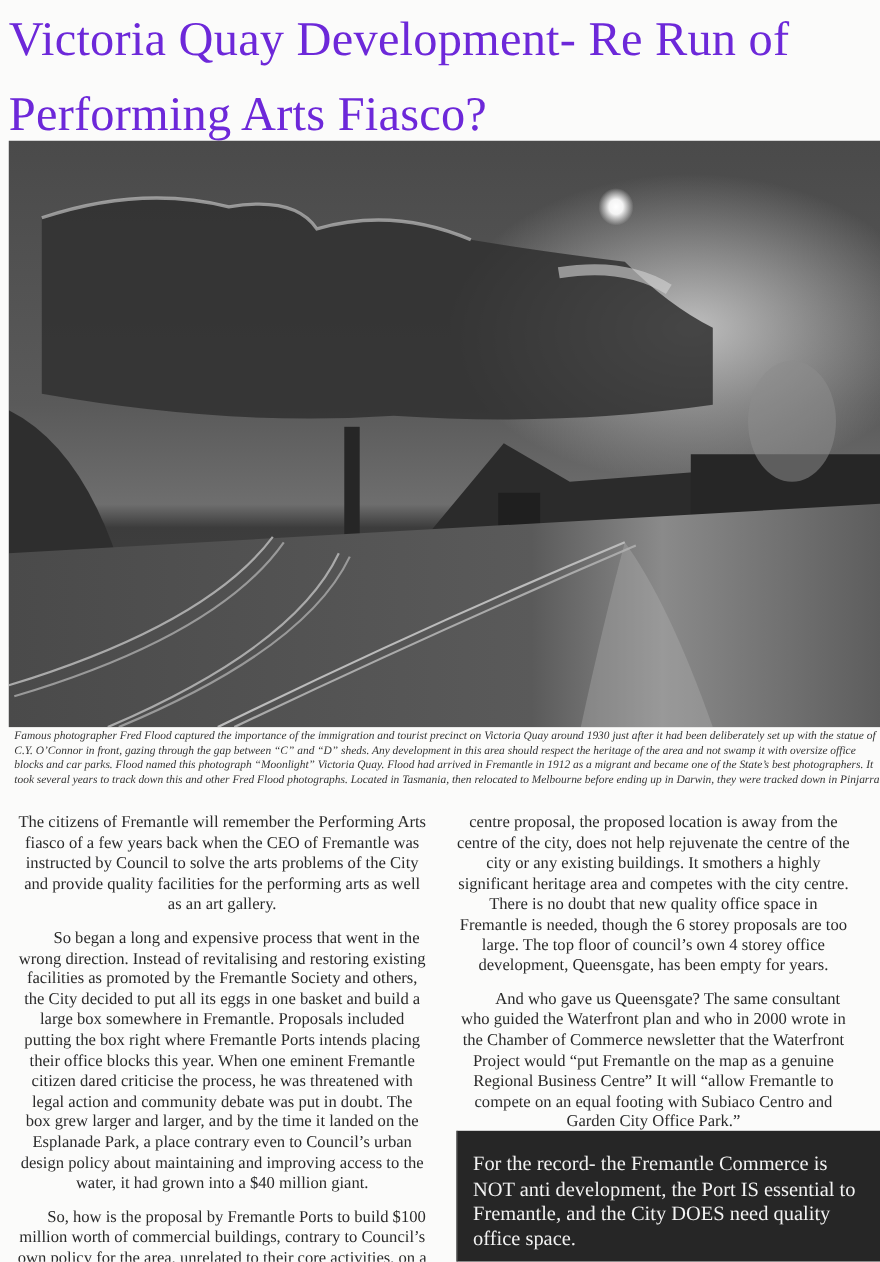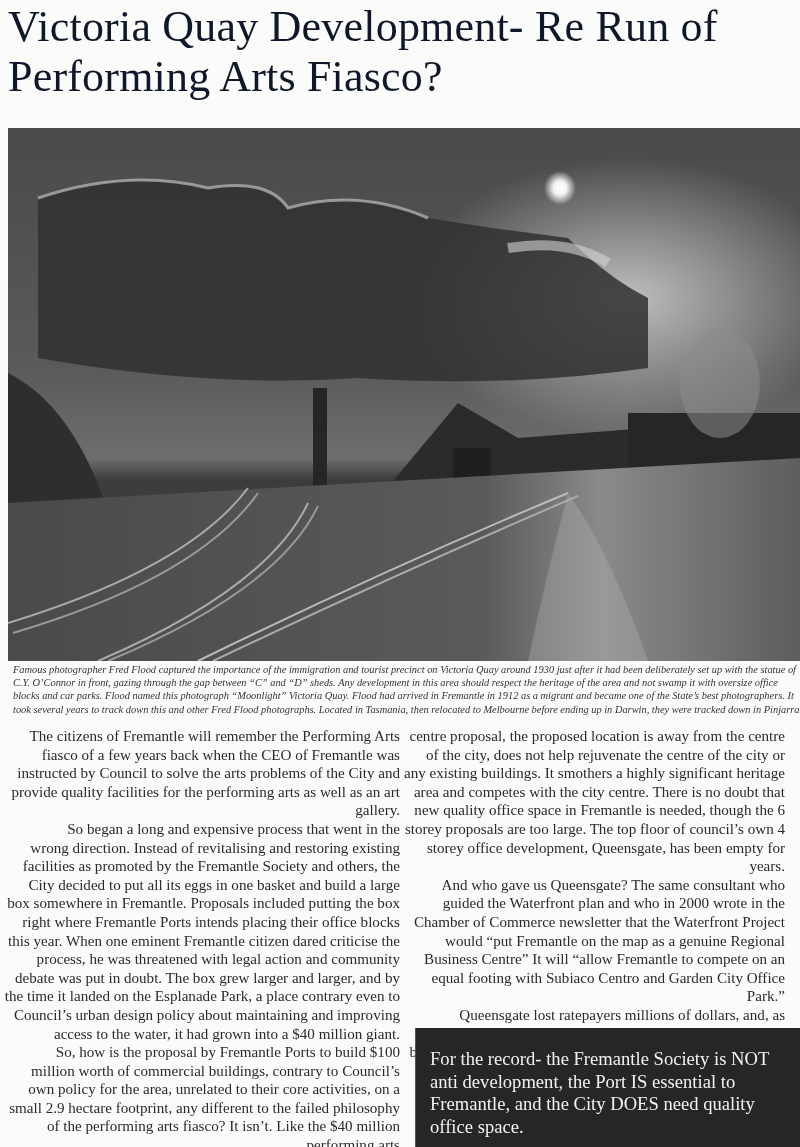--- a/index.html
+++ b/index.html
@@ -4,38 +4,38 @@
   <style>
     html, body { margin: 0; padding: 0; }
     body {
       width: 800px; height: 1147px; overflow: hidden;
       background: #fbfbfa; color: #222;
       font-family: "Liberation Serif", "DejaVu Serif", serif;
       position: relative;
     }
     .title {
       position: absolute; left: 8px; top: 2px; width: 790px;
-      font-size: 44px; line-height: 50px; color: #0f172a;
+      font-size: 44px; line-height: 68px; color: #6d28d9;
       letter-spacing: 0.2px; margin: 0; font-weight: normal;
     }
     .photo {
       position: absolute; left: 8px; top: 128px; width: 792px; height: 533px;
       overflow: hidden; background: #3a3a3a;
     }
     .photo svg { display: block; width: 100%; height: 100%; }
     .caption {
       position: absolute; left: 13px; top: 663px; width: 793px;
       font-style: italic; font-size: 10.4px; line-height: 13.2px; color: #333;
       margin: 0;
     }
     .col {
       position: absolute; top: 727px;
       font-size: 15.1px; line-height: 18.6px; color: #2a2a2a;
     }
-    .col p { margin: 0; text-align: right; }
+    .col p { margin: 12px; text-align: center; }
     .col p.indent { text-indent: 26px; }
     .col-left { left: 4px; width: 396px; }
     .col-right { left: 403px; width: 382px; top: 727px; }
     .col em { font-style: italic; }
     .callout {
       position: absolute; left: 415px; top: 1028px; width: 385px; height: 119px;
       background: #262626; box-sizing: border-box; padding: 20px 8px 0 14px;
       color: #f2f2f2; font-size: 18.6px; line-height: 22.6px;
       border-left: 1px solid #555;
     }
@@ -103,14 +103,14 @@
   <p class="indent">So, how is the proposal by Fremantle Ports to build $100 million worth of commercial buildings, contrary to Council’s own policy for the area, unrelated to their core activities, on a small 2.9 hectare footprint,  any different to the failed philosophy of the performing arts fiasco? It isn’t.  Like the $40 million performing arts</p>
 </div>
 
 <div class="col col-right">
   <p>centre proposal, the proposed location is away from the centre of the city,  does not help rejuvenate the centre of the city or any existing buildings. It smothers a highly significant heritage area and competes with the city centre. There is no doubt that new quality office space in Fremantle is needed, though the 6 storey proposals are too large. The top floor of council’s own 4 storey office development,  Queensgate,  has been empty for years.</p>
   <p class="indent">And who gave us Queensgate? The same consultant who guided the Waterfront plan and who in 2000 wrote in the Chamber of Commerce newsletter that the Waterfront Project would “put Fremantle on the map as a genuine Regional Business Centre” It will “allow Fremantle to compete on an equal footing with Subiaco Centro and Garden City Office Park.”</p>
   <p class="indent"><span>Queensgate lost ratepayers millions of dollars, and, as Professor Seddon wrote in </span><em>Old Fremantle,</em><span> the four storey building is “grossly incompatible with the scale of Fremantle” and “Fremantle will not make such mistakes again.” Really?</span></p>
 </div>
 
 <div class="callout">
-  <p>For the record- the Fremantle Society is NOT anti development, the Port IS essential to Fremantle, and the City DOES need quality office space.</p>
+  <p>For the record- the Fremantle Commerce is NOT anti development, the Port IS essential to Fremantle, and the City DOES need quality office space.</p>
 </div>
 
 </body></html>

